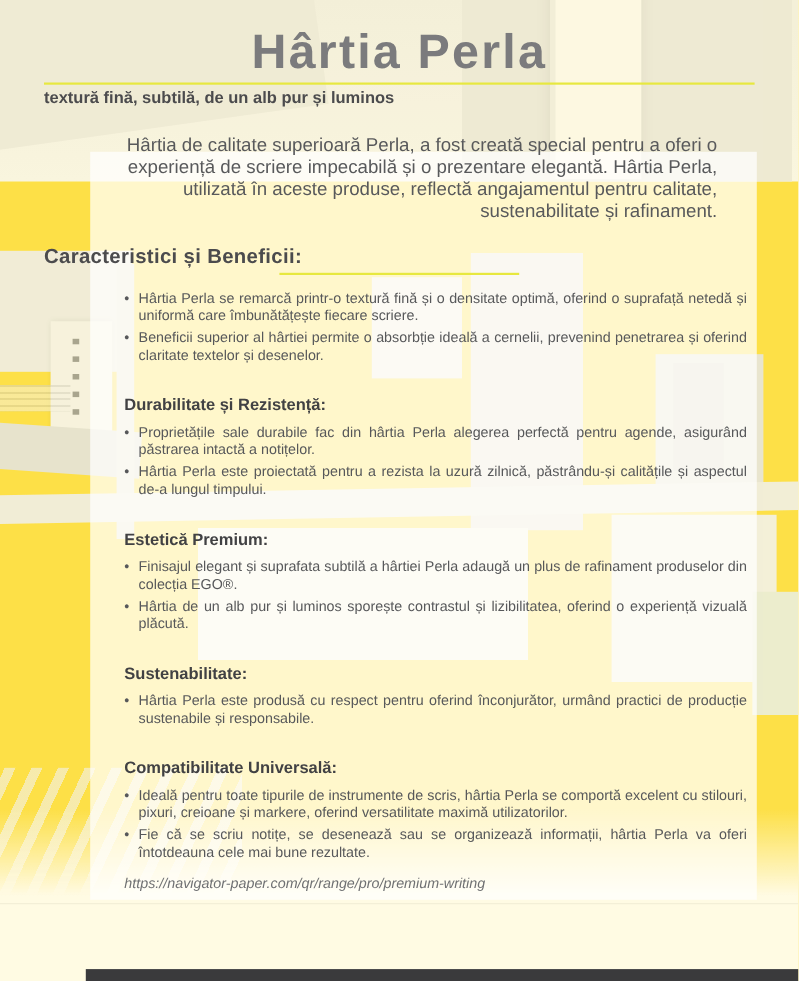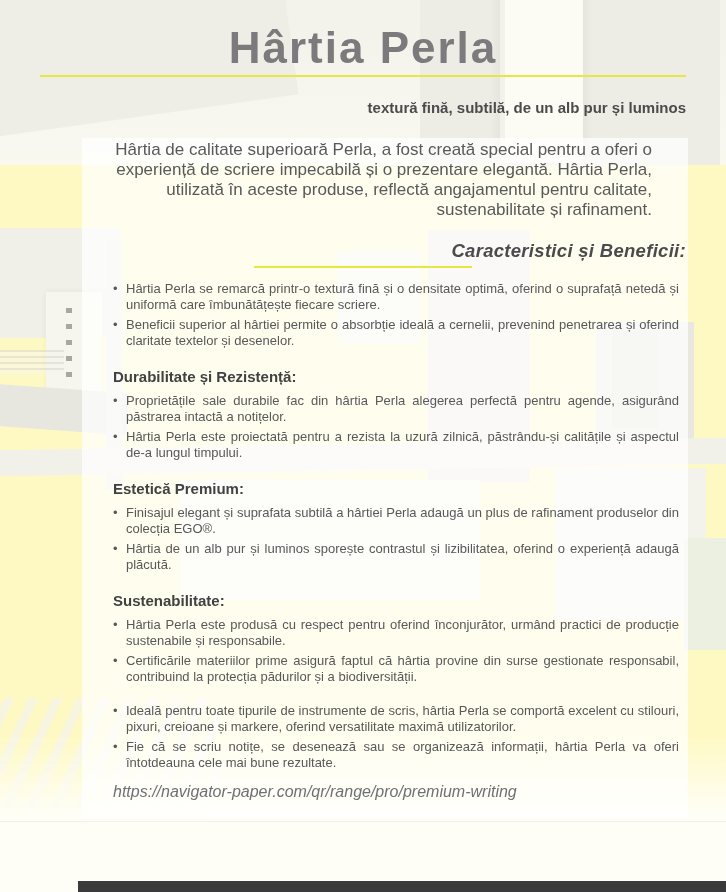--- a/index.html
+++ b/index.html
@@ -1,17 +1,17 @@
 <!DOCTYPE html>
 <html lang="ro"><head>
 <meta charset="utf-8">
 <style>
   html,body{margin:0;padding:0;background:#fff;}
   .page{
-    position:relative;width:726px;height:892px;overflow:hidden;background:#fef9c3;
+    position:relative;width:726px;height:892px;overflow:hidden;background:#fde047;
     font-family:"Liberation Sans",sans-serif;color:#58595b;
   }
   
   .bg{position:absolute;inset:0;opacity:.85;}
   .bg div{position:absolute;}
   .bg-top-backdrop{left:0;top:0;width:726px;height:165px;background:linear-gradient(180deg,#f2f2f2,#f9f9f9);}
   .bg-top-wedge{left:-70px;top:-30px;width:360px;height:150px;background:#ededed;transform:rotate(-8deg);}
   .bg-pipe-shadow{left:420px;top:-10px;width:300px;height:175px;background:#ececec;}
   .bg-pipe{left:500px;top:-12px;width:78px;height:175px;background:#fdfdfd;box-shadow:0 0 14px rgba(0,0,0,.08);border-left:5px solid #f1f1f1;}
   .bg-left-machine{left:-12px;top:228px;width:132px;height:110px;background:#efefef;}
@@ -33,33 +33,33 @@
   .bg-green-tint{left:684px;top:538px;width:42px;height:112px;background:#e9efe6;}
   .bg-bottom-diag{left:-20px;top:698px;width:240px;height:115px;opacity:.7;
     background:repeating-linear-gradient(115deg,#f2f2f2 0 9px,rgba(255,255,255,0) 9px 22px);}
   .bg-fade{left:0;top:735px;width:726px;height:88px;background:linear-gradient(180deg,rgba(255,255,255,0),#ffffff 90%);}
   .bg-bottom-white{left:0;top:821px;width:726px;height:71px;background:#ffffff;border-top:1px solid #f0f0f0;}
   .veil{position:absolute;left:82px;top:138px;right:38px;bottom:74px;background:rgba(255,255,255,.72);}
   
   .content{position:absolute;inset:0;padding:24px 40px 0;box-sizing:border-box;}
   .title{text-align:center;font-size:44px;font-weight:700;letter-spacing:2px;color:#7b7b7d;line-height:48px;}
   .rule-yellow{position:absolute;left:40px;right:40px;top:75px;height:2px;background:#e7e83f;}
-  .subtitle{margin-top:27px;text-align:right;font-size:15px;font-weight:700;color:#4b4b4d;}
+  .subtitle{margin-top:9px;text-align:left;font-size:15px;font-weight:700;color:#4b4b4d;}
   .intro{margin:24px auto 0;width:578px;text-align:right;font-size:17px;line-height:20px;color:#58595b;}
-  .features-heading{margin-top:20px;text-align:right;font-size:18.5px;font-weight:700;color:#4b4b4d;letter-spacing:.3px;font-style:italic;}
+  .features-heading{margin-top:20px;text-align:left;font-size:18.5px;font-weight:700;color:#4b4b4d;letter-spacing:.3px;}
   .features-underline{width:218px;height:2px;background:#e7e83f;margin:4px auto 0;}
   .sections{width:566px;margin-left:73px;}
-  .feature-section{margin-top:18px;}
+  .feature-section{margin-top:28px;}
   .feature-section:first-child{margin-top:13px;}
   .section-heading{font-size:15px;font-weight:700;color:#414143;line-height:19px;margin:0 0 7px;}
   .bullets{list-style:none;margin:0;padding:0;}
   .bullets li{position:relative;padding-left:13px;font-size:13px;line-height:16px;color:#57585a;
     text-align:justify;margin-bottom:4px;}
   .bullets li::before{content:"\2022";position:absolute;left:0;top:0;color:#57585a;}
-  .url{margin:8px 0 0;font-size:16px;font-style:italic;color:#6f7072;display:inline-block;}
+  .url{margin:8px 0 0;font-size:13px;font-style:italic;color:#6f7072;display:inline-block;}
   .footer-bar{position:absolute;left:78px;right:0;bottom:0;height:11px;background:#3a3a3c;}
 </style>
 </head>
 <body>
 
 <div class="page">
 
   <div class="bg" aria-hidden="true">
     <div class="bg-top-backdrop"></div>
     <div class="bg-top-wedge"></div>
@@ -114,33 +114,33 @@
         <ul class="bullets">
           <li>Proprietățile sale durabile fac din hârtia Perla alegerea perfectă pentru agende, asigurând păstrarea intactă a notițelor.</li>
           <li>Hârtia Perla este proiectată pentru a rezista la uzură zilnică, păstrându-și calitățile și aspectul de-a lungul timpului.</li>
         </ul>
       </section>
 
       <section class="feature-section">
         <h3 class="section-heading">Estetică Premium:</h3>
         <ul class="bullets">
           <li>Finisajul elegant și suprafata subtilă a hârtiei Perla adaugă un plus de rafinament produselor din colecția EGO®.</li>
-          <li>Hârtia de un alb pur și luminos sporește contrastul și lizibilitatea, oferind o experiență adaugă plăcută.</li>
+          <li>Hârtia de un alb pur și luminos sporește contrastul și lizibilitatea, oferind o experiență vizuală plăcută.</li>
         </ul>
       </section>
 
       <section class="feature-section">
         <h3 class="section-heading">Sustenabilitate:</h3>
         <ul class="bullets">
           <li>Hârtia Perla este produsă cu respect pentru oferind înconjurător, urmând practici de producție sustenabile și responsabile.</li>
-          <li>Certificările materiilor prime asigură faptul că hârtia provine din surse gestionate responsabil, contribuind la protecția pădurilor și a biodiversității.</li>
         </ul>
       </section>
 
       <section class="feature-section">
+        <h3 class="section-heading">Compatibilitate Universală:</h3>
         <ul class="bullets">
           <li>Ideală pentru toate tipurile de instrumente de scris, hârtia Perla se comportă excelent cu stilouri, pixuri, creioane și markere, oferind versatilitate maximă utilizatorilor.</li>
           <li>Fie că se scriu notițe, se desenează sau se organizează informații, hârtia Perla va oferi întotdeauna cele mai bune rezultate.</li>
         </ul>
       </section>
 
       <span class="url">https://navigator-paper.com/qr/range/pro/premium-writing</span>
     </div>
   </div>
 

